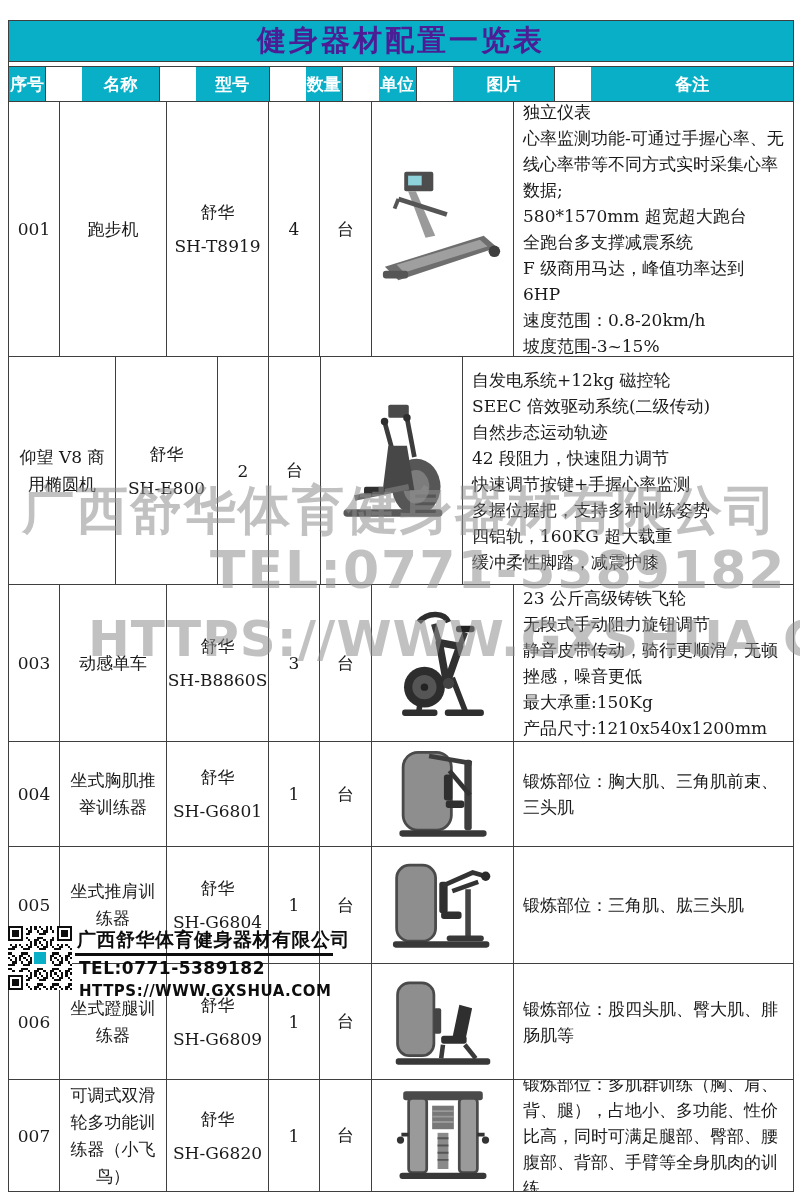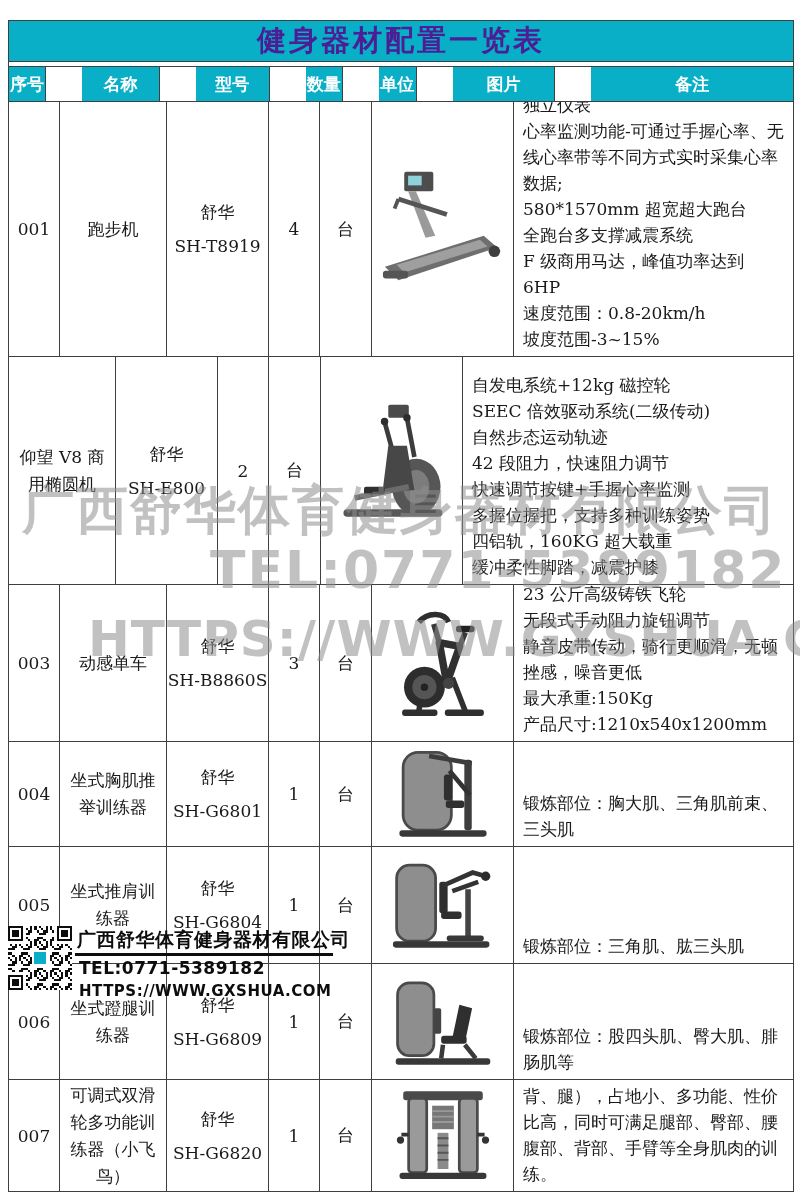--- a/index.html
+++ b/index.html
@@ -38,21 +38,21 @@
     overflow:hidden;text-align:center;
   }
   .c-no{width:51px;}
   .c-name{width:107px;line-height:27px;padding:4px 6px;}
   .c-model{width:102px;line-height:34px;}
   .c-qty{width:51px;}
   .c-unit{width:52px;}
   .c-img{width:142px;}
   .c-remarks{
     width:279px;border-right:none;align-items:flex-start;text-align:left;
-    padding:4px 9px;justify-content:flex-end;
+    padding:4px 9px;justify-content:center;
   }
   .hcell.c-remarks,.hcell.c-name,.hcell.c-model{padding:0;align-items:center;text-align:center;justify-content:center;line-height:normal;}
   .rline{line-height:26px;}
 
   
   .wm{
     position:absolute;z-index:5;pointer-events:none;white-space:nowrap;
     font-family:"DejaVu Sans", sans-serif;font-weight:bold;
     color:rgba(142,142,142,0.55);
   }

